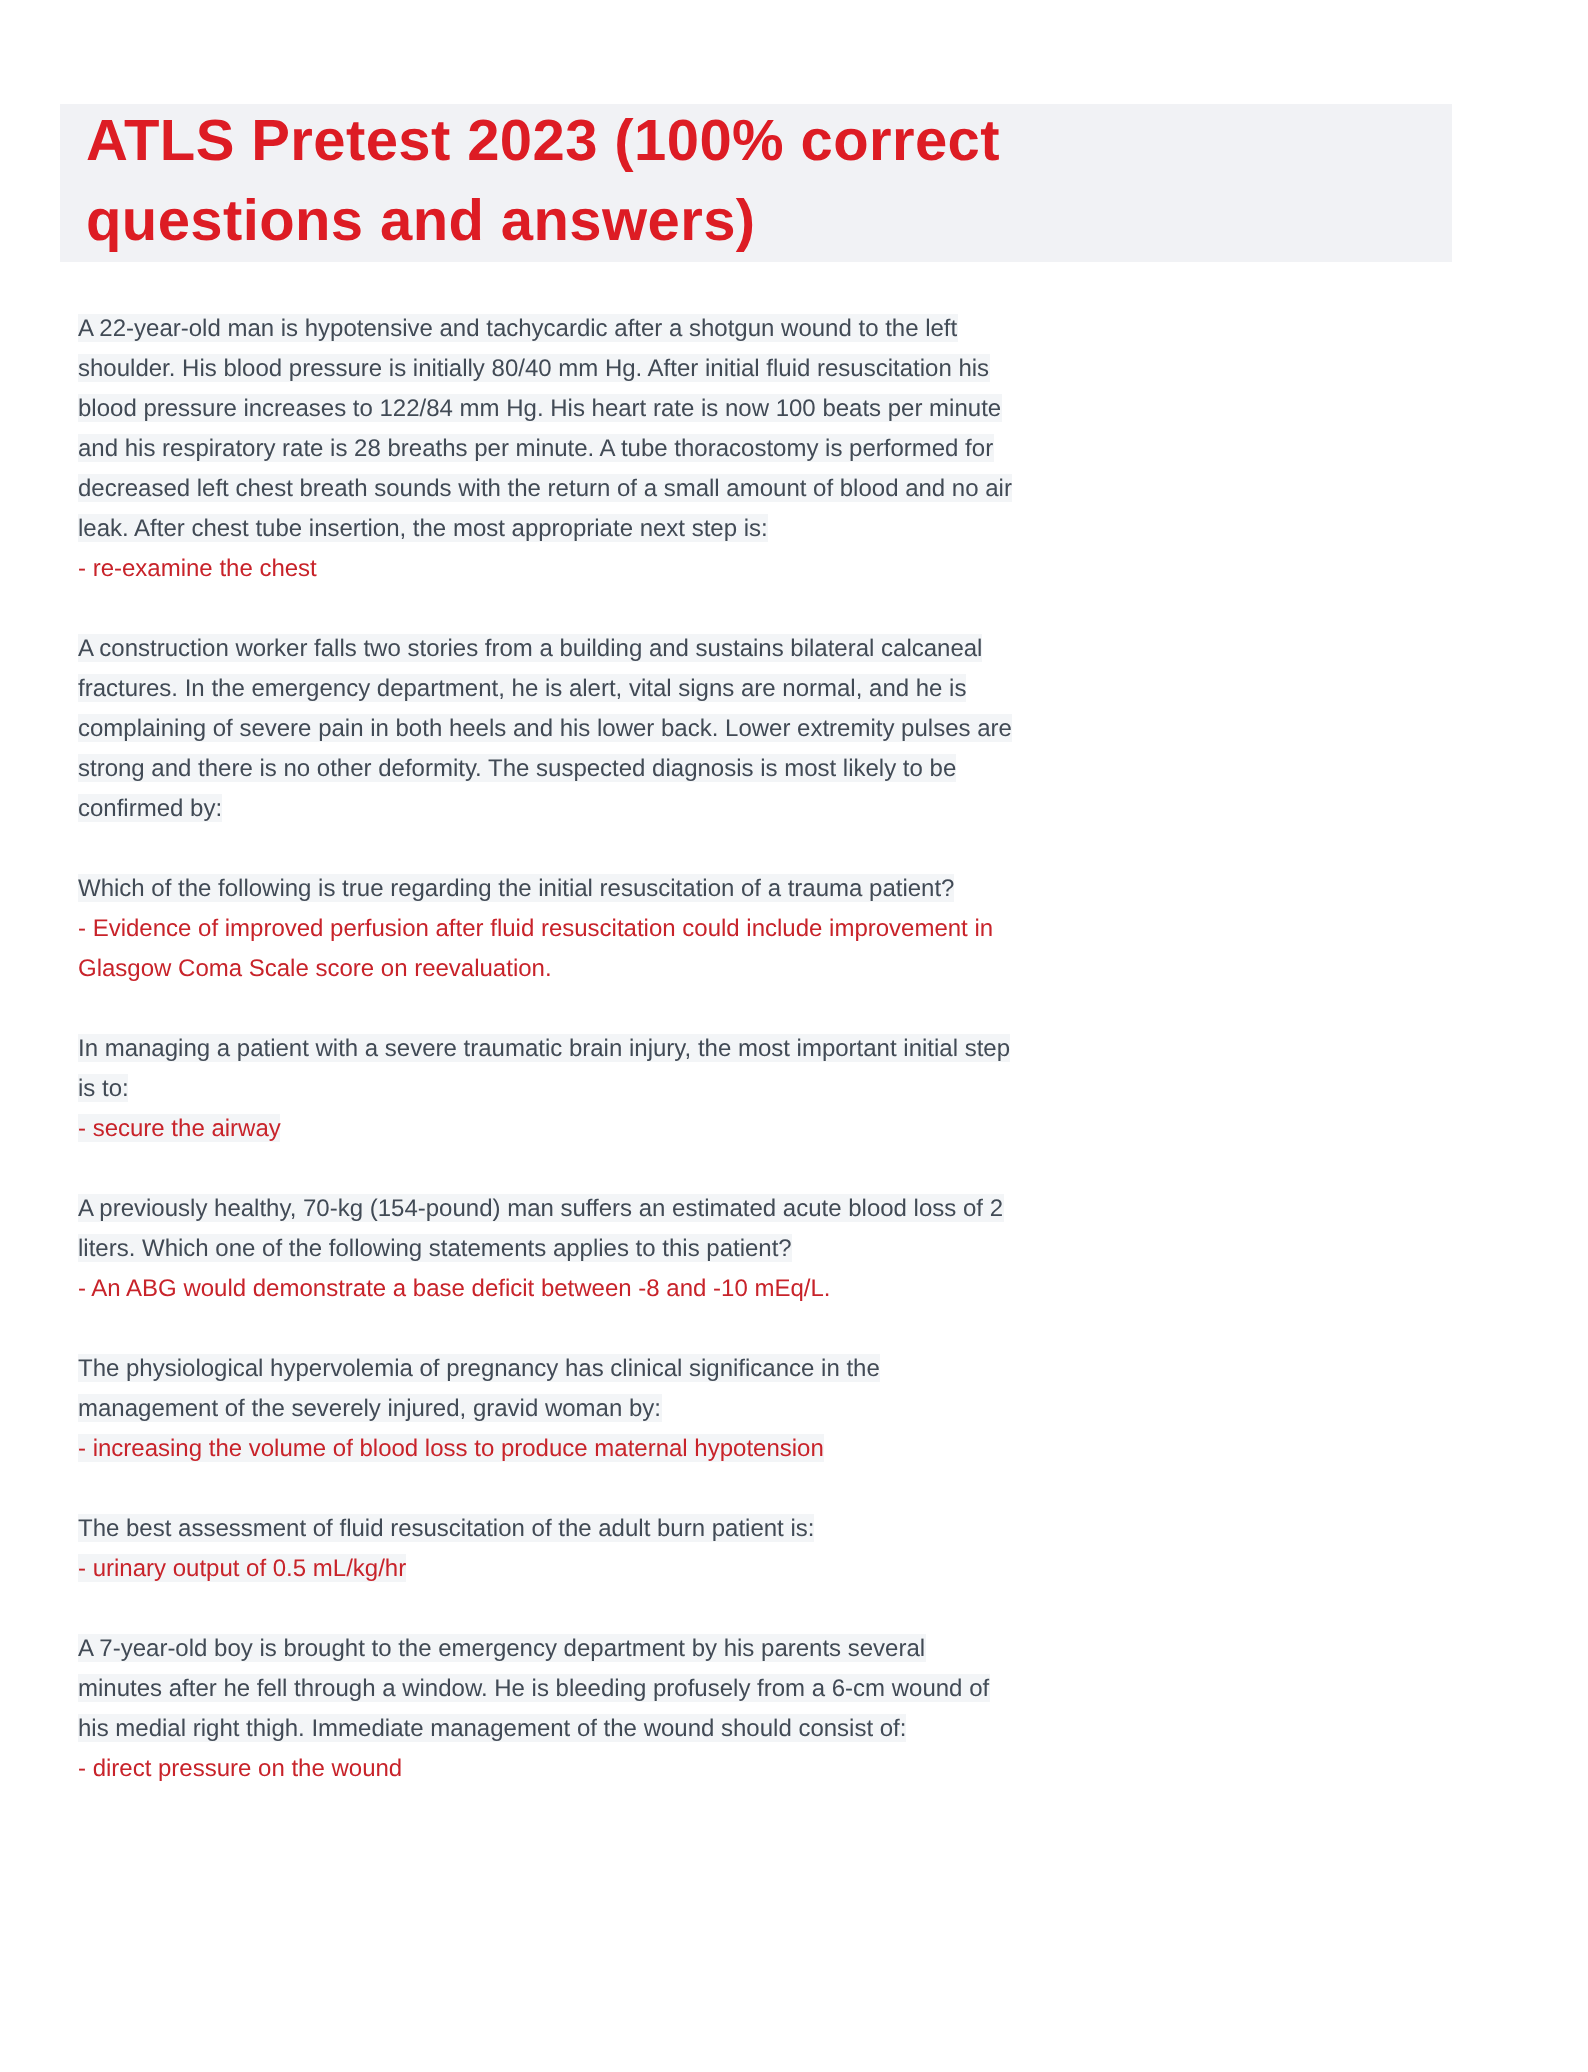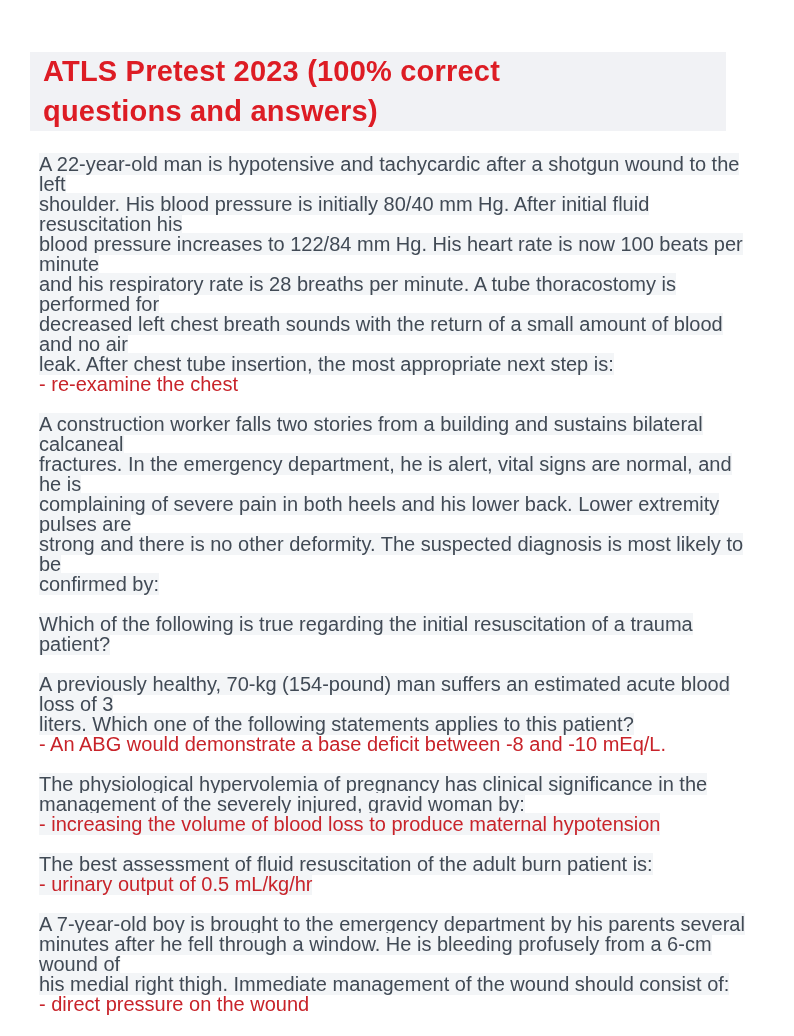--- a/index.html
+++ b/index.html
@@ -34,21 +34,21 @@
     line-height: 39.5px;
     letter-spacing: 0.2px;
     white-space: pre-line;
   }
   .qa-list {
     margin: 23px 40px 0 39px;
   }
   .qa-block + .qa-block { margin-top: 20px; }
   .question, .answer {
     margin: 0;
-    font-size: 20px;
+    font-size: 12px;
     line-height: 20px;
     white-space: pre-line;
   }
   .question { color: var(--question-text); }
   .answer  { color: var(--answer-red); }
   .hl {
     background: var(--highlight-bg);
     -webkit-box-decoration-break: clone;
     box-decoration-break: clone;
   }
@@ -74,25 +74,32 @@
   <section class="qa-block">
     <p class="question"><span class="hl q-text">A construction worker falls two stories from a building and sustains bilateral calcaneal
 fractures. In the emergency department, he is alert, vital signs are normal, and he is
 complaining of severe pain in both heels and his lower back. Lower extremity pulses are
 strong and there is no other deformity. The suspected diagnosis is most likely to be
 confirmed by:</span></p>
   </section>
 
   <section class="qa-block">
     <p class="question"><span class="hl q-text">Which of the following is true regarding the initial resuscitation of a trauma patient?</span></p>
+    <p class="answer"><span class="a-text">- Evidence of improved perfusion after fluid resuscitation could include improvement in
+Glasgow Coma Scale score on reevaluation.</span></p>
   </section>
 
+  <section class="qa-block">
+    <p class="question"><span class="hl q-text">In managing a patient with a severe traumatic brain injury, the most important initial step
+is to:</span></p>
+    <p class="answer"><span class="a-text hl">- secure the airway</span></p>
+  </section>
 
   <section class="qa-block">
-    <p class="question"><span class="hl q-text">A previously healthy, 70-kg (154-pound) man suffers an estimated acute blood loss of 3
+    <p class="question"><span class="hl q-text">A previously healthy, 70-kg (154-pound) man suffers an estimated acute blood loss of 2
 liters. Which one of the following statements applies to this patient?</span></p>
     <p class="answer"><span class="a-text">- An ABG would demonstrate a base deficit between -8 and -10 mEq/L.</span></p>
   </section>
 
   <section class="qa-block">
     <p class="question"><span class="hl q-text">The physiological hypervolemia of pregnancy has clinical significance in the
 management of the severely injured, gravid woman by:</span></p>
     <p class="answer"><span class="a-text hl">- increasing the volume of blood loss to produce maternal hypotension</span></p>
   </section>
 

